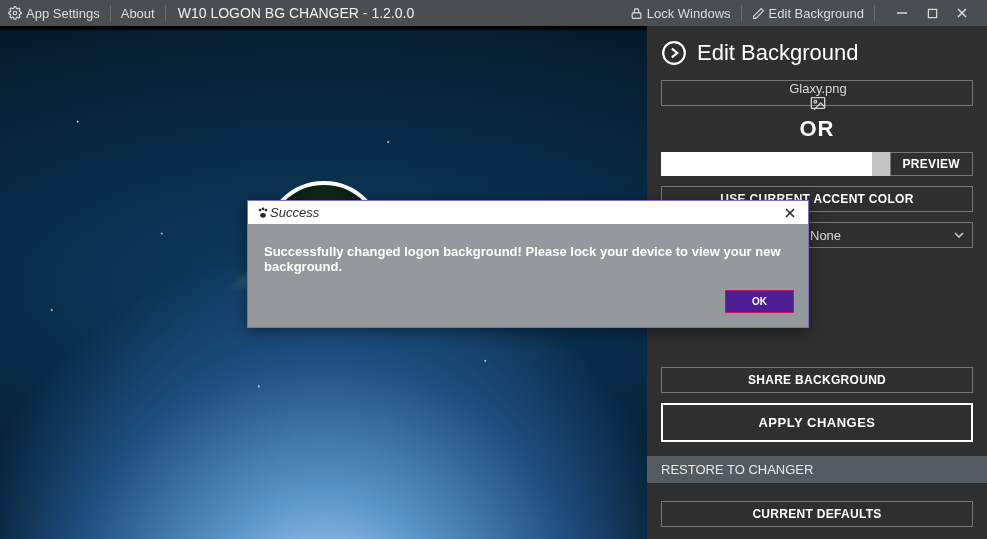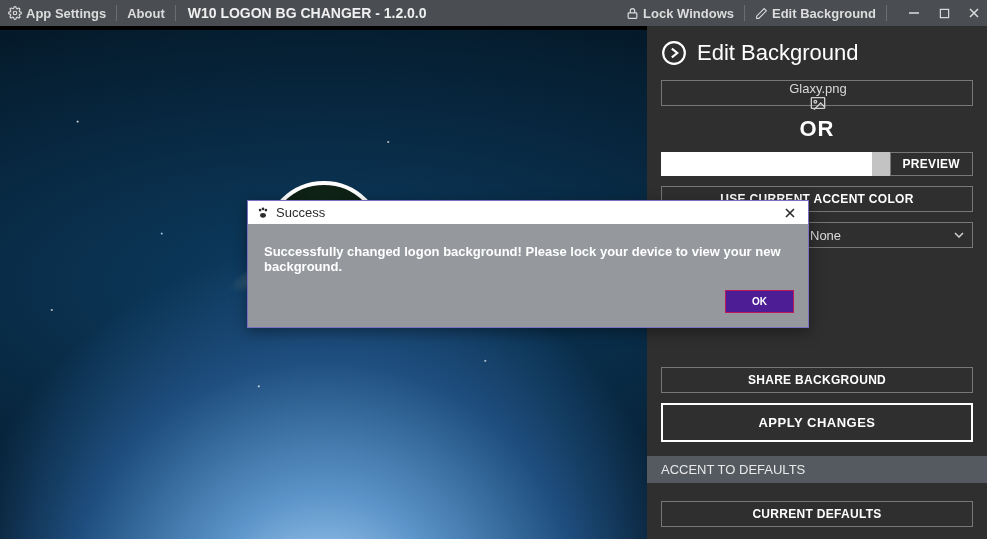--- a/index.html
+++ b/index.html
@@ -4,21 +4,21 @@
 <style>
   * { box-sizing: border-box; margin: 0; padding: 0; font-family: "Segoe UI", Arial, sans-serif; }
   html, body { width: 987px; height: 539px; overflow: hidden; background: #000; }
   .app {
     width: 987px; height: 539px; position: relative;
     background: #2f2f2f; display: flex; flex-direction: column;
   }
   
   .header {
     height: 26px; background: #4a4d52; display: flex; align-items: center;
-    color: #dcdcdc; font-size: 13px; padding: 0 6px 0 8px; gap: 14px; font-weight: bold;
+    color: #dcdcdc; font-size: 13px; padding: 0 18px 0 8px; gap: 14px;
   }
   .header .left { display: flex; align-items: center; gap: 10px; }
   .hdr-link { cursor: pointer; color: #dcdcdc; display: flex; align-items: center; gap: 4px; }
   .vdiv { width: 1px; height: 16px; background: #6a6d72; }
   .title { color: #f0f0f0; font-size: 14px; margin-left: 2px; }
   .header .spacer { flex: 1; }
   .header .right { display: flex; align-items: center; gap: 10px; }
   .win-controls { display: flex; gap: 16px; margin-left: 10px; align-items: center; }
   .win-btn { width: 14px; height: 14px; display: flex; align-items: center; justify-content: center; cursor: pointer; color: #dcdcdc; }
   
@@ -103,21 +103,21 @@
   }
   .restore-btn-row { margin: 8px 0 12px 0; }
   
   .dialog {
     position: absolute; left: 247px; top: 200px; width: 562px;
     border: 1px solid #7b6fc2; background: #95999d; color: #fff;
     box-shadow: 0 4px 14px rgba(0,0,0,0.4);
   }
   .dialog-title {
     background: #fff; color: #2b2b2b; font-size: 13px; font-weight: 400;
-    padding: 4px 8px; display: flex; align-items: center; gap: 6px;
+    padding: 4px 8px; display: flex; align-items: center;  font-style: italic;
   }
   .dialog-title .spacer { flex: 1; }
   .dialog-close { cursor: pointer; font-size: 15px; color: #2b2b2b; padding: 0 4px; }
   .dialog-body { padding: 20px 16px 6px 16px; font-size: 13px; font-weight: 700; color: #fff; }
   .dialog-actions { display: flex; justify-content: flex-end; padding: 10px 14px 14px 14px; }
   .dialog-ok {
     background: #4c1d95; color: #fff; border: 1px solid #be185d;
     font-size: 10px; font-weight: 700; padding: 5px 26px; cursor: pointer;
   }
   
@@ -237,21 +237,21 @@
               </svg>
           </span>
         </div>
       </div>
 
       <div class="panel-gap"></div>
 
       <button class="btn btn-full">SHARE BACKGROUND</button>
       <div class="apply-btn">APPLY CHANGES</div>
 
-      <div class="restore-band">ACCENT TO DEFAULTS</div>
+      <div class="restore-band">RESTORE TO CHANGER</div>
       <div class="restore-btn-row">
         <button class="btn btn-full">CURRENT DEFAULTS</button>
       </div>
     </div>
   </div>
 
   <div class="dialog">
     <div class="dialog-title">
       <span>
         <svg width="14" height="14" viewBox="0 0 24 24" fill="#2b2b2b">

